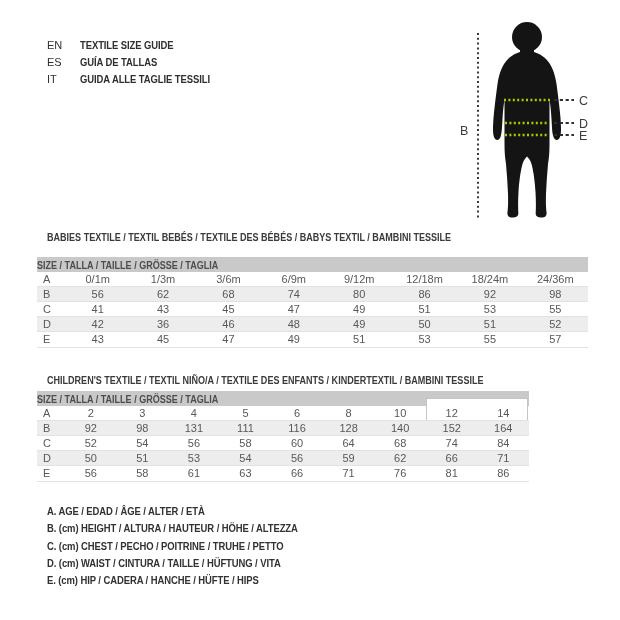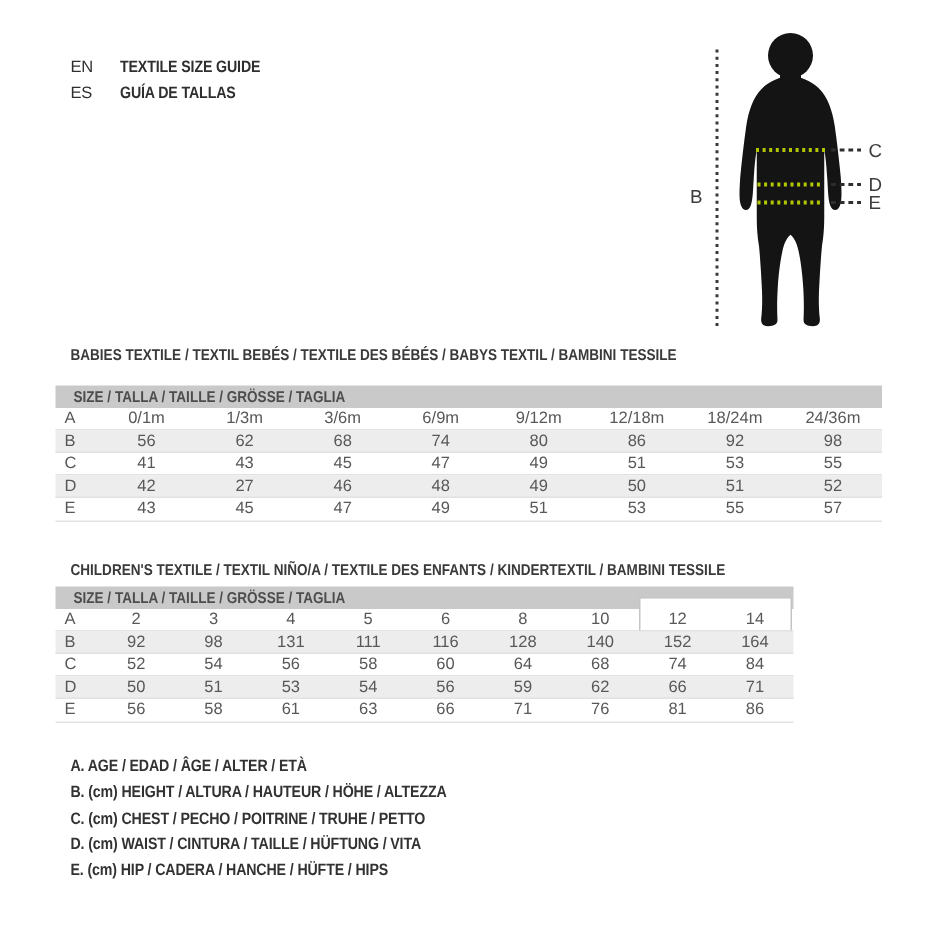--- a/index.html
+++ b/index.html
@@ -16,21 +16,21 @@
   
   #figure{position:absolute;left:450px;top:10px;width:165px;height:215px}
 
   
   .tbl-title{position:absolute;left:47px;font-size:10.5px;font-weight:700;color:#3a3a3a}
   #babies-title{top:231px}
   #children-title{top:374px}
   .size-table{position:absolute;left:37px}
   #babies-table{top:257px;width:551px}
   #children-table{top:391px;width:492px}
-  .size-header{height:15px;background:#c9c9c9;display:flex;align-items:center;padding-left:12px;font-size:10.5px;font-weight:700;color:#4d4d4d}
+  .size-header{height:15px;background:#c9c9c9;display:flex;align-items:center;padding-left:0;font-size:10.5px;font-weight:700;color:#4d4d4d}
   .t-rows{position:relative;border-bottom:1px solid #e2e2e2}
   .t-row{display:flex;height:15px;align-items:center;border-bottom:1px solid #e2e2e2}
   .t-row:last-child{border-bottom:none}
   .t-row.alt{background:#ededed}
   .t-row .lbl{width:28px;padding-left:6px;font-size:11px;color:#58585a;line-height:13px;position:relative;z-index:2}
   .t-row .cell{flex:1;text-align:center;font-size:11px;color:#58585a;line-height:13px;position:relative;z-index:2}
   .sel-box{position:absolute;left:389px;top:7px;width:102px;height:24px;background:#fff;border:1px solid #c4c4c4;z-index:0}
   #children-table .t-rows{position:relative;z-index:1}
 
   
@@ -41,20 +41,24 @@
 <body>
 
 <div id="languages">
     <div class="lang-row">
       <span class="lang-code">EN</span>
       <span class="lang-label cond">TEXTILE SIZE GUIDE</span>
     </div>
     <div class="lang-row">
       <span class="lang-code">ES</span>
       <span class="lang-label cond">GUÍA DE TALLAS</span>
+    </div>
+    <div class="lang-row">
+      <span class="lang-code">IT</span>
+      <span class="lang-label cond">GUIDA ALLE TAGLIE TESSILI</span>
     </div>
   </div>
 
 <svg id="figure" viewBox="0 0 165 215" xmlns="http://www.w3.org/2000/svg">
   <g>
     <circle cx="77" cy="27" r="15" fill="#141414"></circle>
     <rect x="70" y="36" width="14" height="12" fill="#141414"></rect>
     <path fill="#141414" d="M 77,41
       C 70,41 63,44 58,49 C 52,55 49,64 47.5,74
       C 46,85 44.5,97 43.5,108 C 43,116 42.5,123 44,127
@@ -131,21 +135,21 @@
         <span class="cell">45</span>
         <span class="cell">47</span>
         <span class="cell">49</span>
         <span class="cell">51</span>
         <span class="cell">53</span>
         <span class="cell">55</span>
       </div>
       <div class="t-row alt">
         <span class="lbl">D</span>
         <span class="cell">42</span>
-        <span class="cell">27</span>
+        <span class="cell">36</span>
         <span class="cell">46</span>
         <span class="cell">48</span>
         <span class="cell">49</span>
         <span class="cell">50</span>
         <span class="cell">51</span>
         <span class="cell">52</span>
       </div>
       <div class="t-row">
         <span class="lbl">E</span>
         <span class="cell">43</span>

